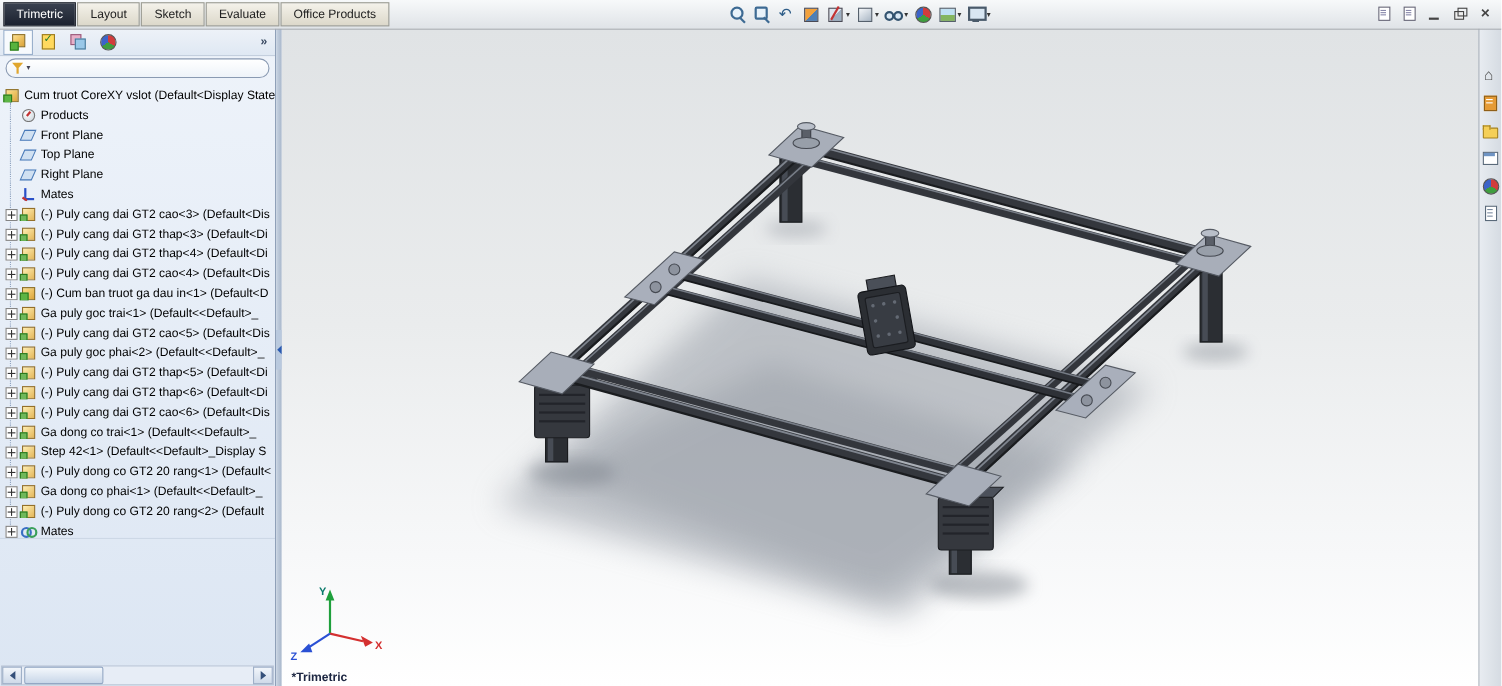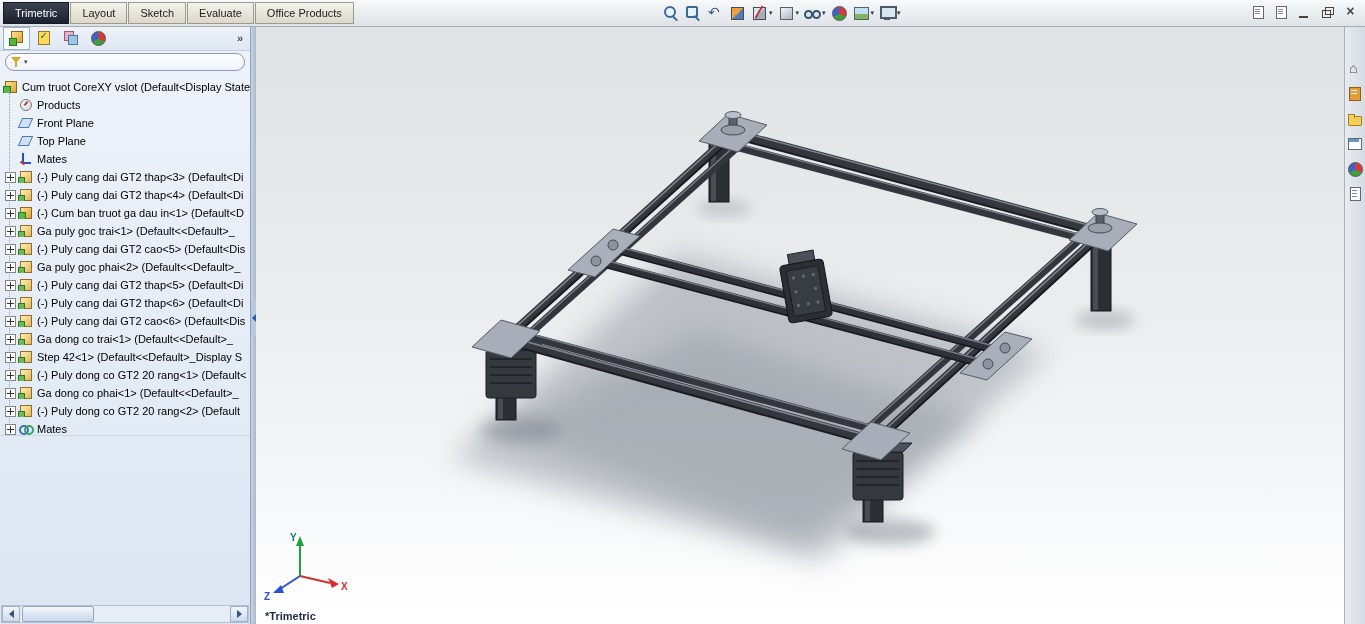--- a/index.html
+++ b/index.html
@@ -264,32 +264,47 @@
       <i class="ti ic-plane ti-plane"></i>
       <span class="tlabel">Front Plane</span>
     </div>
       <div class="trow no-exp">
       <span class="exp"></span>
       <i class="ti ic-plane ti-plane"></i>
       <span class="tlabel">Top Plane</span>
     </div>
       <div class="trow no-exp">
       <span class="exp"></span>
+      <i class="ti ic-plane ti-plane"></i>
+      <span class="tlabel">Right Plane</span>
+    </div>
+      <div class="trow no-exp">
+      <span class="exp"></span>
       <i class="ti ic-origin ti-origin"></i>
       <span class="tlabel">Mates</span>
     </div>
       <div class="trow">
       <span class="exp"></span>
       <i class="ti ic-part ti-part"></i>
+      <span class="tlabel">(-) Puly cang dai GT2 cao&lt;3&gt; (Default&lt;Dis</span>
+    </div>
+      <div class="trow">
+      <span class="exp"></span>
+      <i class="ti ic-part ti-part"></i>
       <span class="tlabel">(-) Puly cang dai GT2 thap&lt;3&gt; (Default&lt;Di</span>
     </div>
       <div class="trow">
       <span class="exp"></span>
       <i class="ti ic-part ti-part"></i>
       <span class="tlabel">(-) Puly cang dai GT2 thap&lt;4&gt; (Default&lt;Di</span>
+    </div>
+      <div class="trow">
+      <span class="exp"></span>
+      <i class="ti ic-part ti-part"></i>
+      <span class="tlabel">(-) Puly cang dai GT2 cao&lt;4&gt; (Default&lt;Dis</span>
     </div>
       <div class="trow">
       <span class="exp"></span>
       <i class="ti ic-assembly ti-assembly"></i>
       <span class="tlabel">(-) Cum ban truot ga dau in&lt;1&gt; (Default&lt;D</span>
     </div>
       <div class="trow">
       <span class="exp"></span>
       <i class="ti ic-part ti-part"></i>
       <span class="tlabel">Ga puly goc trai&lt;1&gt; (Default&lt;&lt;Default&gt;_</span>

